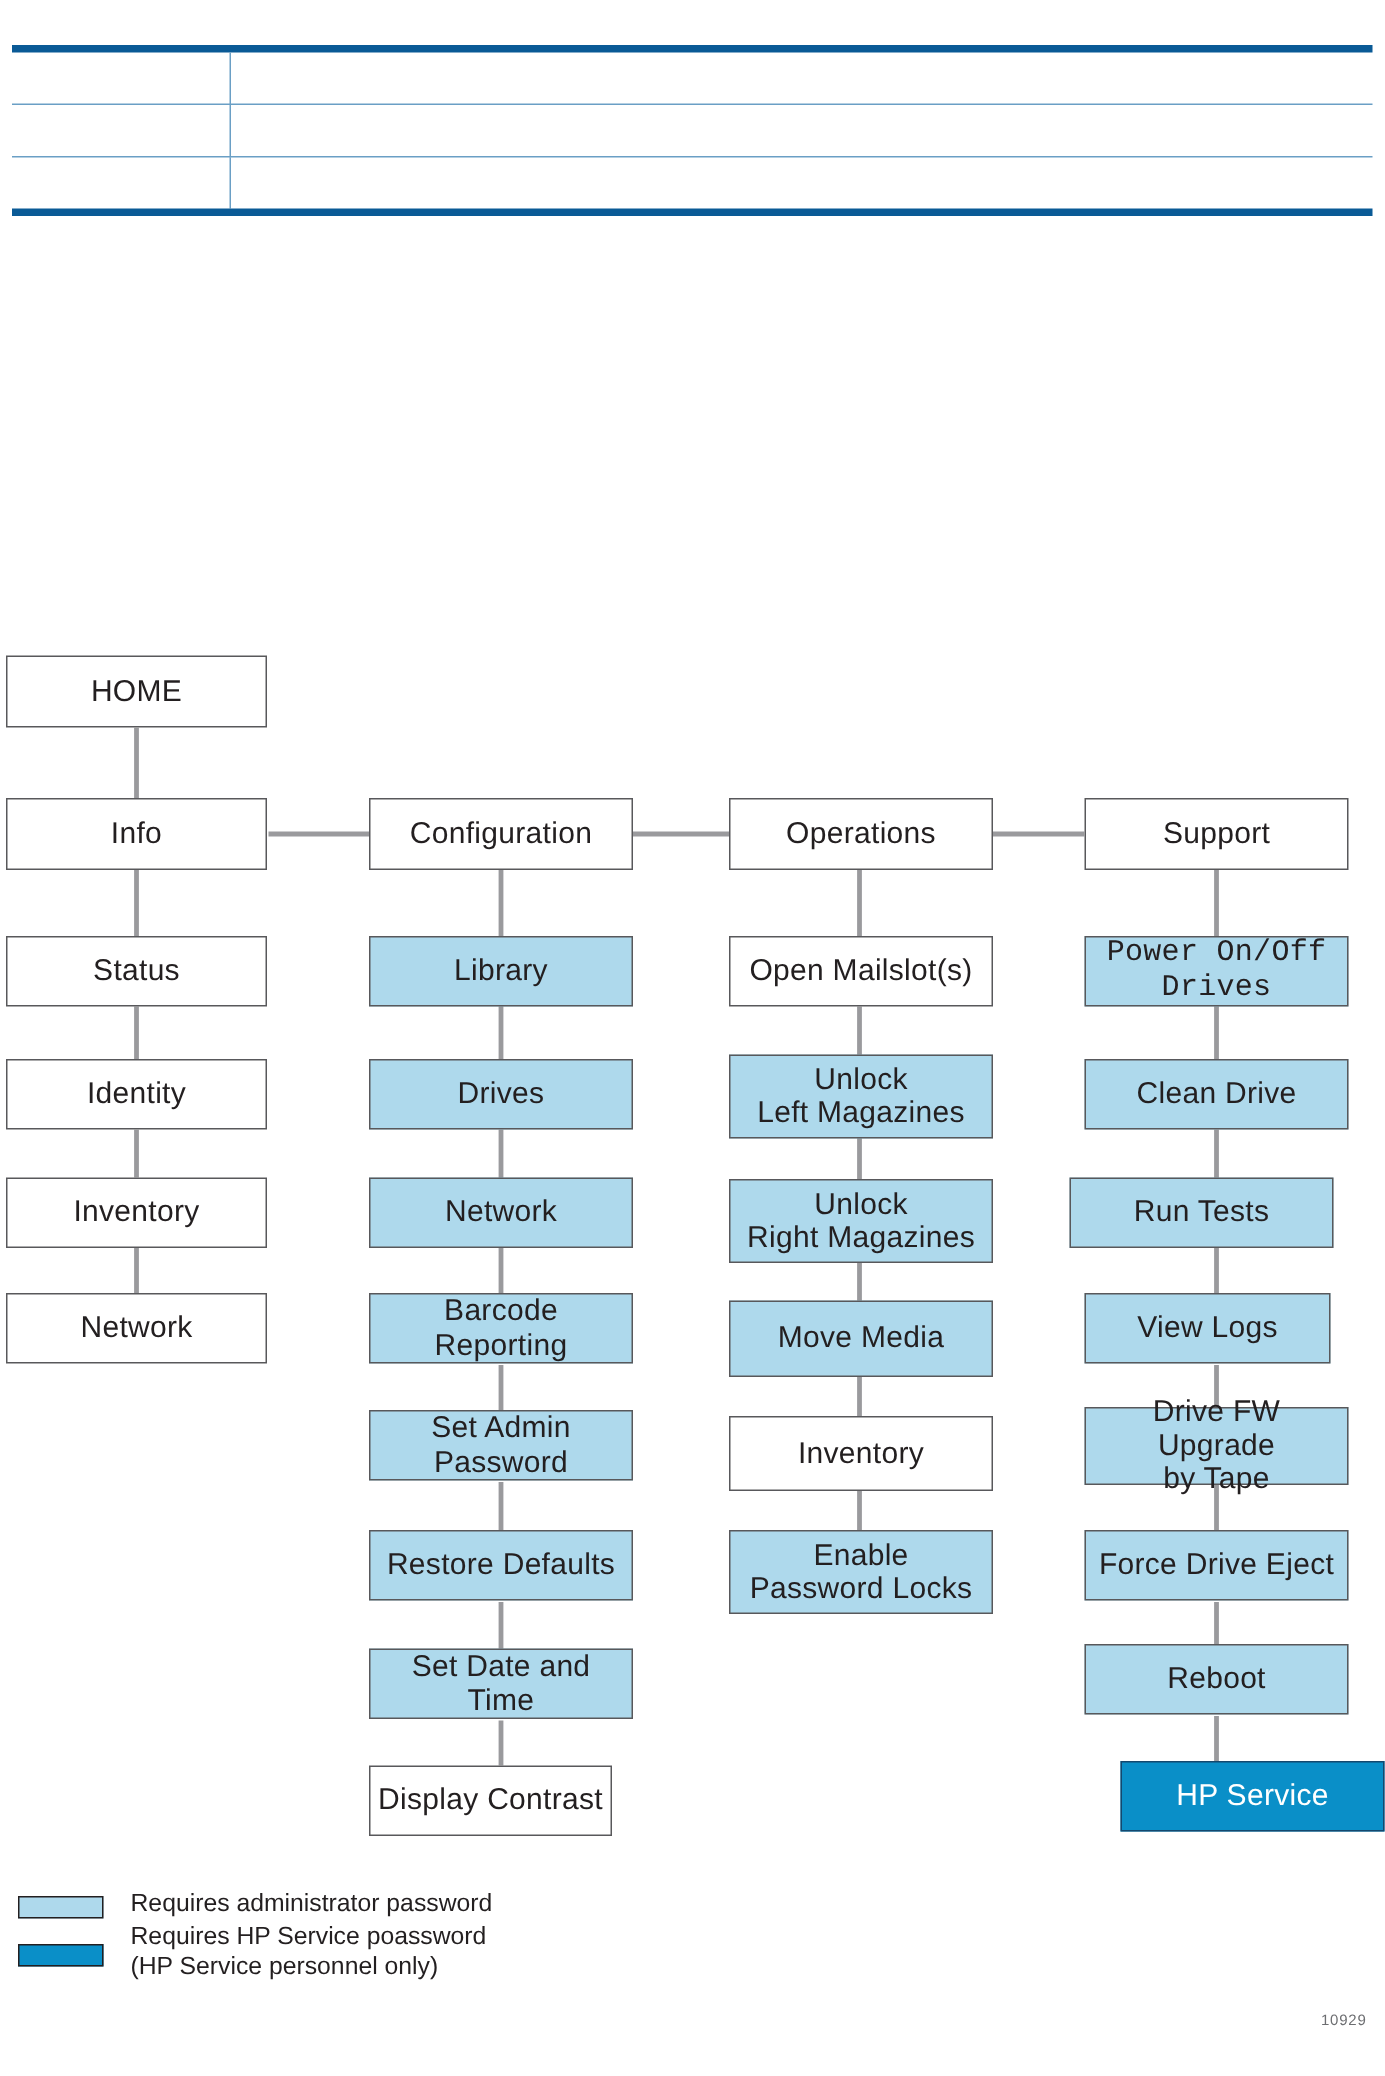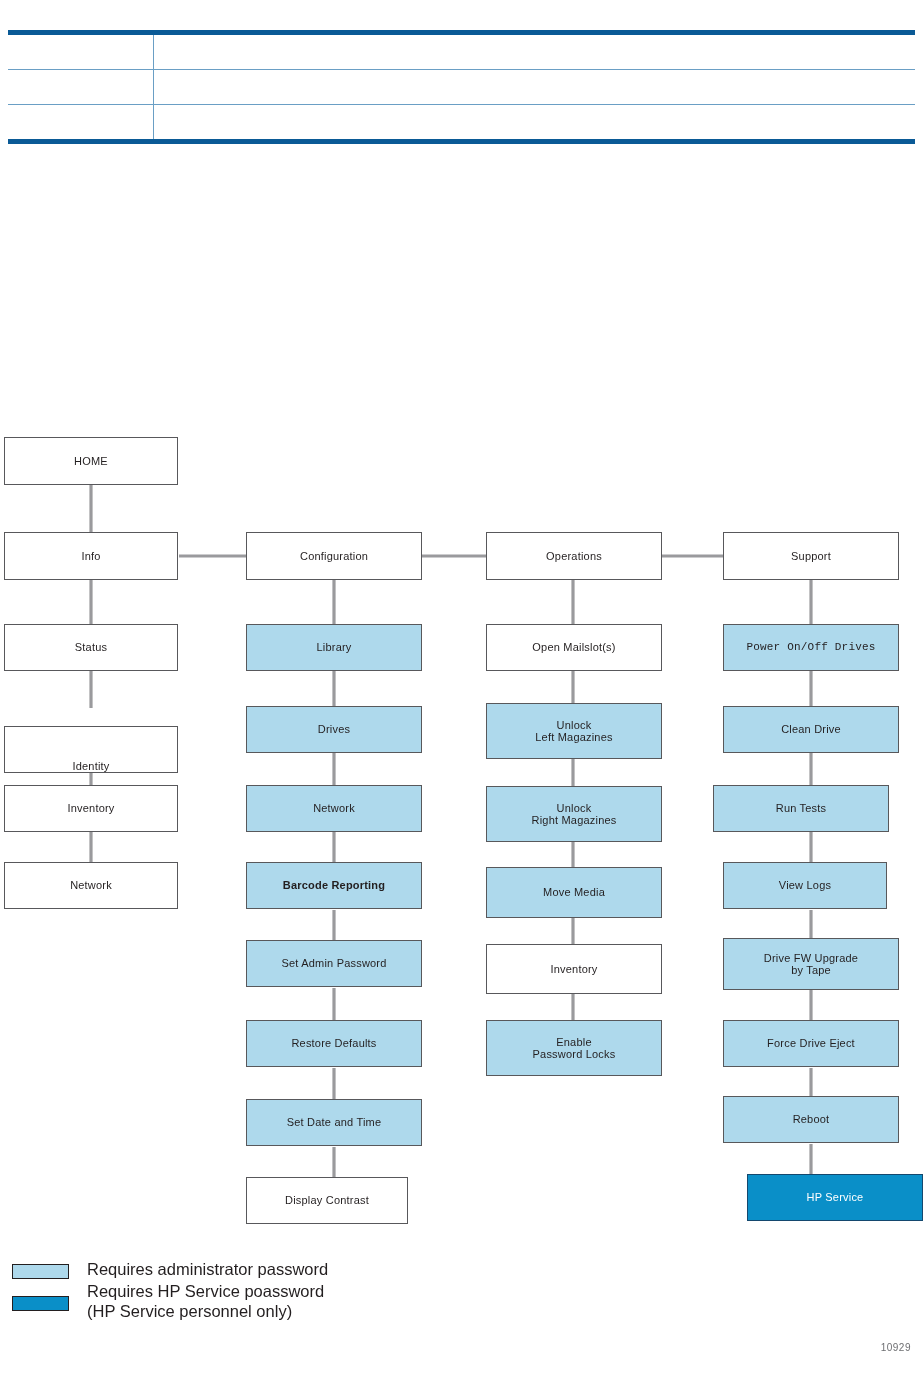--- a/index.html
+++ b/index.html
@@ -65,21 +65,21 @@
 
   .node {
     position: absolute;
     box-sizing: border-box;
     border: 1.6px solid #58585b;
     background: #ffffff;
     display: flex;
     align-items: center;
     justify-content: center;
     text-align: center;
-    font-size: 11px;
+    font-size: 20px;
     line-height: 1.12;
     letter-spacing: 0.2px;
     color: #231f20;
     font-family: "Liberation Sans", sans-serif;
   }
   .node.admin {
     background: #aed9ec;
   }
   .node.service {
     background: #0a8fc8;
@@ -208,40 +208,40 @@
   <div class="node" style="left:486px; top:532px; width:176px; height:48px;">
     <span class="nl">Operations</span>
   </div>
   <div class="node" style="left:723px; top:532px; width:176px; height:48px;">
     <span class="nl">Support</span>
   </div>
 
   <div class="node" style="left:4px; top:624px; width:174px; height:47px;">
     <span class="nl">Status</span>
   </div>
-  <div class="node" style="left:4px; top:726px; width:174px; height:47px;align-items:flex-end;">
+  <div class="node" style="left:4px; top:706px; width:174px; height:47px;">
     <span class="nl">Identity</span>
   </div>
   <div class="node" style="left:4px; top:785px; width:174px; height:47px;">
     <span class="nl">Inventory</span>
   </div>
   <div class="node" style="left:4px; top:862px; width:174px; height:47px;">
     <span class="nl">Network</span>
   </div>
 
   <div class="node admin" style="left:246px; top:624px; width:176px; height:47px;">
     <span class="nl">Library</span>
   </div>
   <div class="node admin" style="left:246px; top:706px; width:176px; height:47px;">
     <span class="nl">Drives</span>
   </div>
   <div class="node admin" style="left:246px; top:785px; width:176px; height:47px;">
     <span class="nl">Network</span>
   </div>
-  <div class="node admin" style="left:246px; top:862px; width:176px; height:47px;font-weight:bold;">
+  <div class="node admin" style="left:246px; top:862px; width:176px; height:47px;">
     <span class="nl">Barcode Reporting</span>
   </div>
   <div class="node admin" style="left:246px; top:940px; width:176px; height:47px;">
     <span class="nl">Set Admin Password</span>
   </div>
   <div class="node admin" style="left:246px; top:1020px; width:176px; height:47px;">
     <span class="nl">Restore Defaults</span>
   </div>
   <div class="node admin" style="left:246px; top:1099px; width:176px; height:47px;">
     <span class="nl">Set Date and Time</span>

